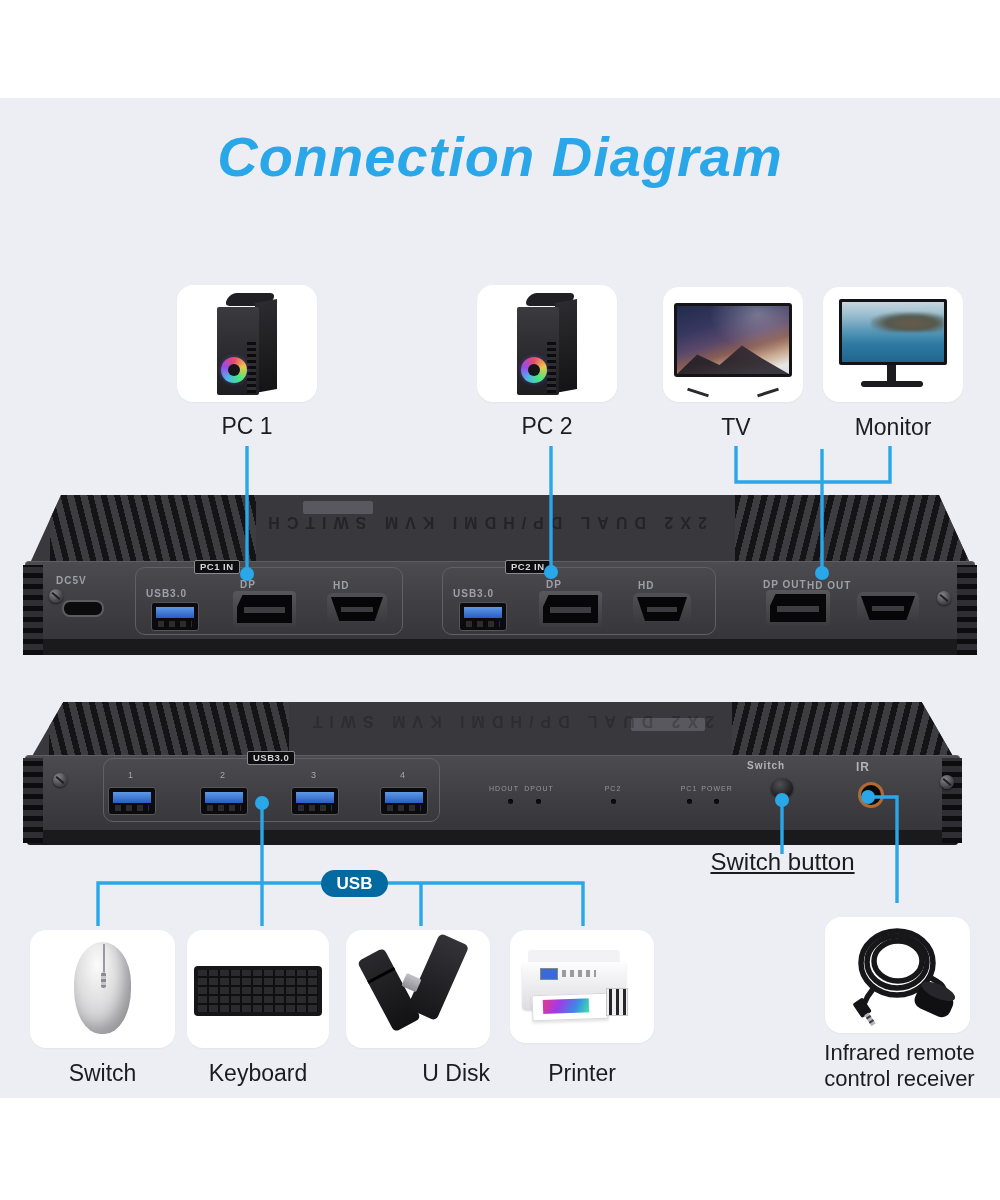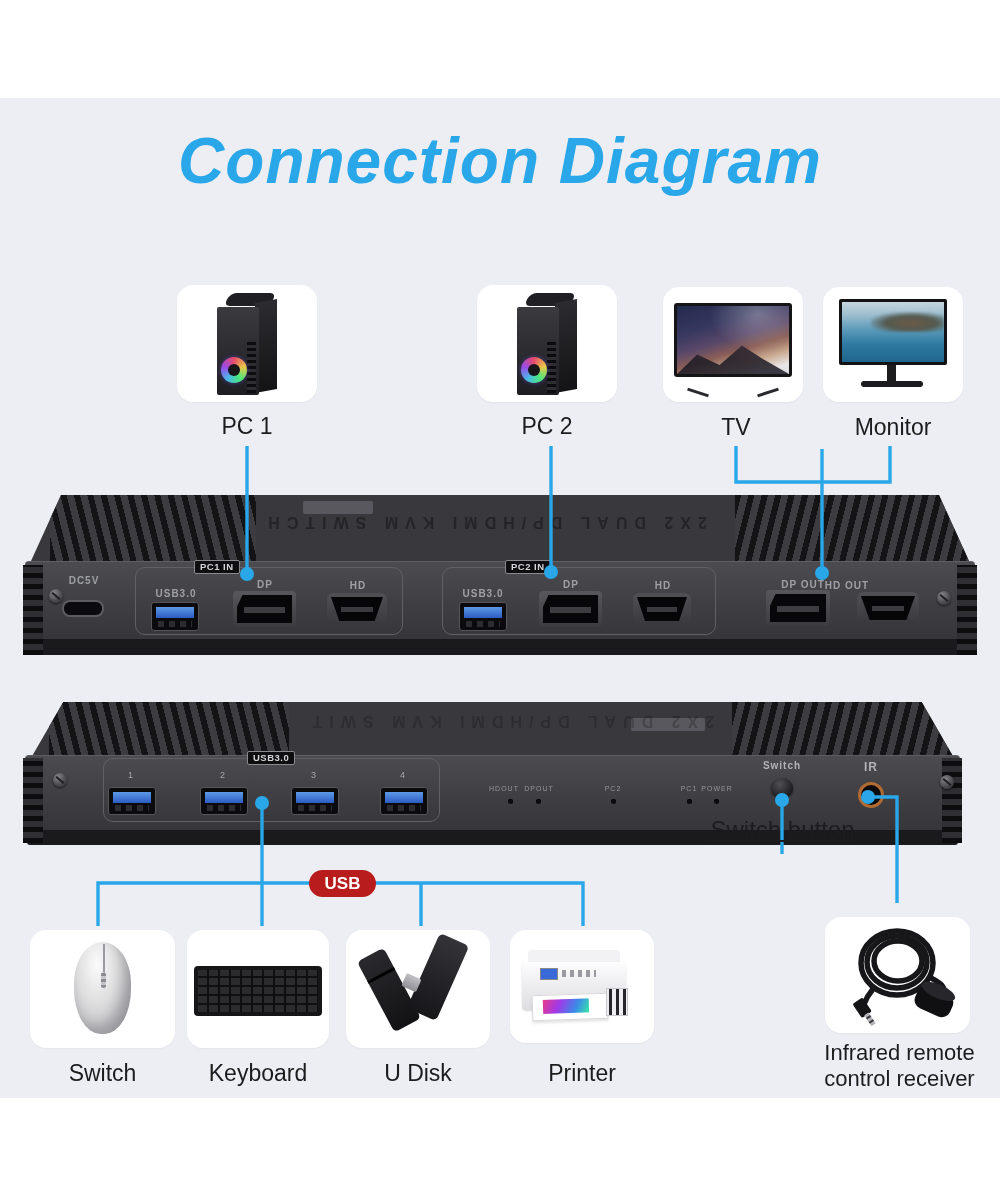--- a/index.html
+++ b/index.html
@@ -1,21 +1,21 @@
 <!DOCTYPE html>
 <html><head>
 <meta charset="utf-8">
 <style>
   html,body{margin:0;padding:0;background:#fff;}
   .stage{position:relative;width:1000px;height:1200px;background:#fff;overflow:hidden;
          font-family:"Liberation Sans",sans-serif;}
   .band{position:absolute;left:0;top:98px;width:1000px;height:1000px;background:#edeef4;}
   
   .title{position:absolute;left:0;top:124px;width:1000px;text-align:center;
-         font-size:64px;font-weight:700;font-style:italic;color:#29a7e8;letter-spacing:1px;}
+         font-size:56px;font-weight:700;font-style:italic;color:#29a7e8;letter-spacing:1px;}
   .subtitle{position:absolute;left:0;top:204px;width:1000px;text-align:center;
          font-size:23px;font-style:italic;color:#151515;}
   
   .card{position:absolute;background:#fff;border-radius:16px;box-shadow:0 1px 2px rgba(0,0,0,.04);}
   .lbl{position:absolute;text-align:center;font-size:23px;color:#1c1c1e;}
   
   .tower{position:absolute;left:36px;top:8px;width:70px;height:104px;}
   .t-handle{position:absolute;left:14px;top:0;width:46px;height:13px;background:#202024;border-radius:6px;transform:skewX(-28deg);}
   .t-side{position:absolute;left:42px;top:8px;width:22px;height:90px;background:linear-gradient(#2c2c30,#141416);transform:skewY(-10deg);}
   .t-front{position:absolute;left:4px;top:14px;width:42px;height:88px;background:linear-gradient(#3a3a3f,#1e1e22);border-radius:2px;}
@@ -51,41 +51,41 @@
   .d-face{position:absolute;left:0;width:100%;background:linear-gradient(180deg,#4b4b50 0%,#3e3e43 55%,#36363a 100%);
     border-top:1px solid #5e5e63;border-radius:4px;}
   .d-lip{position:absolute;left:2px;right:2px;background:#1a1a1c;border-radius:3px;}
   .saw{position:absolute;width:20px;background:repeating-linear-gradient(0deg,#0d0d0f 0 5px,#2f2f33 5px 11px);}
   .screw{position:absolute;width:14px;height:14px;border-radius:50%;
     background:radial-gradient(circle at 35% 30%,#86868c,#47474c 60%,#2a2a2e 100%);box-shadow:0 1px 2px rgba(0,0,0,.6);}
   .screw::after{content:"";position:absolute;left:2px;top:6px;width:10px;height:2px;background:#1f1f22;transform:rotate(40deg);}
   .pgroup{position:absolute;border:1.5px solid #606065;border-radius:10px;}
   .badge{position:absolute;top:-8px;background:#0e0e10;border:1px solid #8a8a90;color:#d6d6da;
     font-size:9.5px;font-weight:700;line-height:12px;padding:0 5px;letter-spacing:.5px;border-radius:2px;white-space:nowrap;}
-  .plabel{position:absolute;text-align:center;font-size:10px;font-weight:700;color:#9fa0a5;letter-spacing:1px;}
+  .plabel{position:absolute;text-align:left;font-size:10px;font-weight:700;color:#9fa0a5;letter-spacing:1px;}
   .usb3{position:absolute;background:#0b0b0d;border:1px solid #55555a;border-radius:3px;}
   .usb3 .tab{position:absolute;left:4px;right:4px;top:4px;height:11px;background:linear-gradient(#5d9ae6,#2a5cc2);}
   .usb3 .pins{position:absolute;left:6px;right:6px;bottom:3px;height:6px;
     background:repeating-linear-gradient(90deg,#2c2c30 0 6px,#0b0b0d 6px 11px);}
   .dport{position:absolute;background:linear-gradient(#57575c,#3b3b40);border-radius:4px;padding:4px;box-sizing:border-box;}
   .dport .in{width:100%;height:100%;background:#070709;clip-path:polygon(10% 0,100% 0,100% 100%,0 100%,0 42%);position:relative;}
   .dport .in::after{content:"";position:absolute;left:12%;right:12%;top:42%;height:22%;background:#3c3c41;}
   .hport{position:absolute;background:linear-gradient(#505055,#38383d);border-radius:6px;padding:4px;box-sizing:border-box;}
   .hport .in{width:100%;height:100%;background:#060608;clip-path:polygon(0 0,100% 0,84% 100%,16% 100%);position:relative;}
   .hport .in::after{content:"";position:absolute;left:20%;right:20%;top:40%;height:24%;background:#3a3a3f;}
   .usbc{position:absolute;background:#0b0b0d;border:2px solid #5c5c61;border-radius:8px;}
   .lednum{position:absolute;text-align:center;font-size:9px;color:#a6a6ab;letter-spacing:1px;}
   .ledlbl{position:absolute;text-align:center;font-size:7px;color:#96969b;letter-spacing:1px;white-space:nowrap;}
   .ledhole{position:absolute;width:5px;height:5px;border-radius:50%;background:#0e0e10;box-shadow:inset 0 1px 1px #000;}
   .swbtn{position:absolute;width:22px;height:20px;border-radius:50%;
     background:radial-gradient(circle at 40% 32%,#505055,#1b1b1e 75%);box-shadow:0 1px 2px rgba(0,0,0,.7);}
   .irport{position:absolute;width:20px;height:20px;border-radius:50%;background:#0a0a0c;border:3px solid #b06a32;}
   
   .overlay{position:absolute;left:0;top:0;z-index:40;pointer-events:none;}
-  .usbpill{position:absolute;left:309px;top:870px;width:67px;height:27px;border-radius:14px;background:#b91c1c;
+  .usbpill{position:absolute;left:321px;top:870px;width:67px;height:27px;border-radius:14px;background:#0369a1;
     color:#fff;font-weight:700;font-size:17px;text-align:center;line-height:27px;z-index:50;}
   .anno{position:absolute;text-align:center;font-size:24px;color:#1c1c1e;z-index:50;}
   
   .mousebody{position:absolute;left:44px;top:12px;width:57px;height:92px;
     border-radius:29px 29px 27px 27px / 42px 42px 46px 46px;
     background:radial-gradient(ellipse at 40% 25%,#fbfbfc 0%,#dededf 40%,#b8b8bd 75%,#96969c 100%);
     box-shadow:inset -7px -9px 12px rgba(0,0,0,.16);}
   .mousebody::before{content:"";position:absolute;left:50%;top:2px;width:2px;height:40px;background:#9a9aa0;}
   .mousebody::after{content:"";position:absolute;left:calc(50% - 2px);top:30px;width:5px;height:16px;border-radius:3px;
     background:repeating-linear-gradient(0deg,#8a8a90 0 3px,#c8c8cc 3px 6px);}
@@ -294,21 +294,21 @@
       <circle cx="247" cy="574" r="7"></circle>
       <circle cx="551" cy="572" r="7"></circle>
       <circle cx="822" cy="573" r="7"></circle>
       <circle cx="262" cy="803" r="7"></circle>
       <circle cx="782" cy="800" r="7"></circle>
       <circle cx="868" cy="797" r="7"></circle>
     </g>
   </svg>
 
   <div class="usbpill">USB</div>
-  <div class="anno" style="left:680px;top:816px;width:205px;text-decoration:underline;">Switch button</div>
+  <div class="anno" style="left:680px;top:848px;width:205px;text-decoration:underline;">Switch button</div>
 
   <div class="card" style="left:30px;top:930px;width:145px;height:118px;">
     <div class="mousebody"></div>
   </div>
   <div class="card" style="left:187px;top:930px;width:142px;height:118px;">
     <div class="kb">
         <div class="keys"></div>
       </div>
   </div>
   <div class="card" style="left:346px;top:930px;width:144px;height:118px;">
@@ -342,17 +342,17 @@
         <rect x="32" y="82" width="12" height="17" rx="2" fill="#141417"></rect>
         <rect x="35.5" y="98" width="5" height="13" fill="#b4b4ba"></rect>
         <rect x="35.5" y="101" width="5" height="2" fill="#3a3a3e"></rect>
         <rect x="35.5" y="106" width="5" height="2" fill="#3a3a3e"></rect>
       </g>
     </svg>
   </div>
 
   <div class="lbl" style="left:30px;top:1060px;width:145px;">Switch</div>
   <div class="lbl" style="left:187px;top:1060px;width:142px;">Keyboard</div>
-  <div class="lbl" style="left:346px;top:1060px;width:144px;">U Disk</div>
+  <div class="lbl" style="left:346px;top:1060px;width:144px;text-align:right;">U Disk</div>
   <div class="lbl" style="left:510px;top:1060px;width:144px;">Printer</div>
   <div class="lbl" style="left:802px;top:1066px;width:195px;font-size:22px;">control receiver</div>
   <div class="lbl" style="left:802px;top:1040px;width:195px;font-size:22px;">Infrared remote</div>
 </div>
 
 </body></html>

